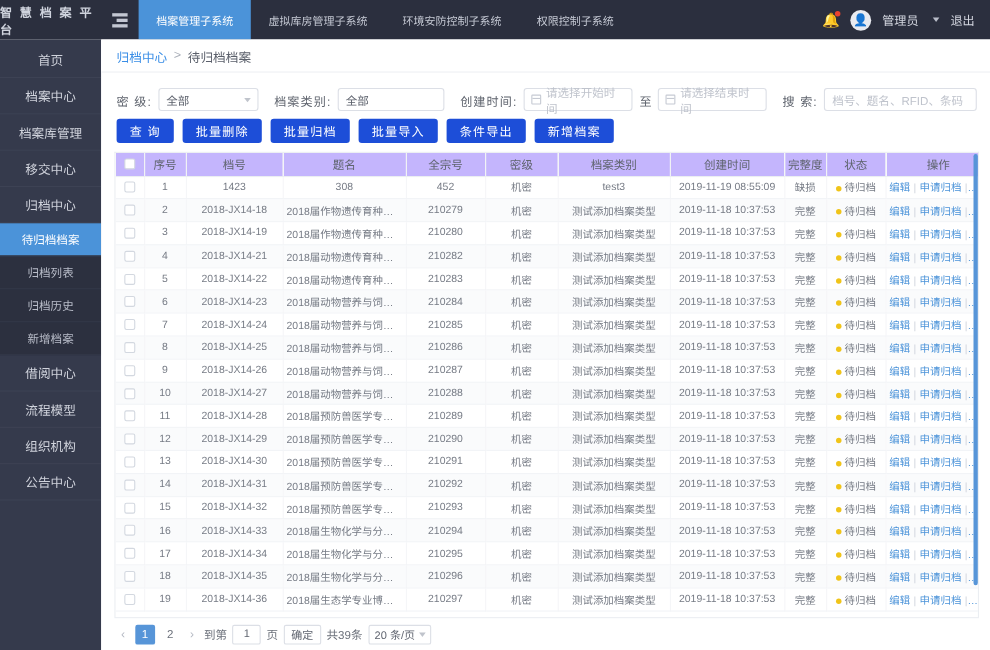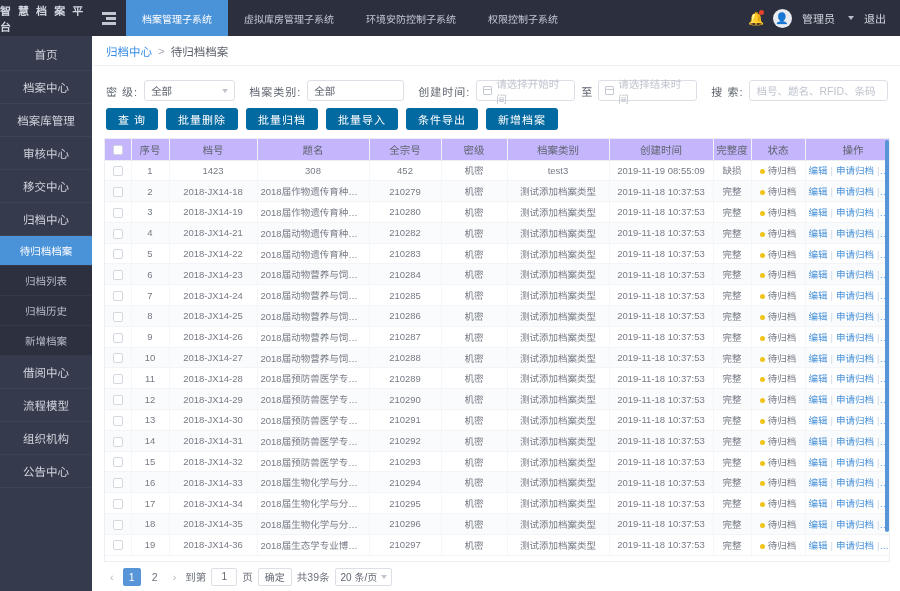--- a/index.html
+++ b/index.html
@@ -186,21 +186,21 @@
   .cal-ico::before {
     content: ""; position: absolute; top: 1.5px; left: 0; right: 0;
     height: 1px; background: #c6cad3;
   }
   .zhi { margin: 0 6px; color: #5f646e; }
   .mg { margin-left: 14px; }
 
   
   .btnrow { display: flex; gap: 8px; padding: 3px 2px 8px 2px; }
   .btn {
-    background: #0369a1;
+    background: #1d4ed8;
     color: #fff;
     font-size: 11px;
     border: none; border-radius: 3px;
     height: 22px;
     padding: 0 12px;
     cursor: pointer;
     white-space: nowrap;
     letter-spacing: 1px;
     font-family: inherit;
   }
@@ -349,21 +349,20 @@
     <span class="logout">退出</span>
   </div>
 </div>
 
 <div class="shell">
 
   <div class="sidebar">
     <div class="side-item">首页</div>
     <div class="side-item">档案中心</div>
     <div class="side-item">档案库管理</div>
-    <div class="side-item">审核中心</div>
     <div class="side-item">移交中心</div>
     <div class="side-item">归档中心</div>
     <div class="side-item sub active">待归档档案</div>
     <div class="side-item sub">归档列表</div>
     <div class="side-item sub">归档历史</div>
     <div class="side-item sub">新增档案</div>
     <div class="side-item">借阅中心</div>
     <div class="side-item">流程模型</div>
     <div class="side-item">组织机构</div>
     <div class="side-item">公告中心</div>

